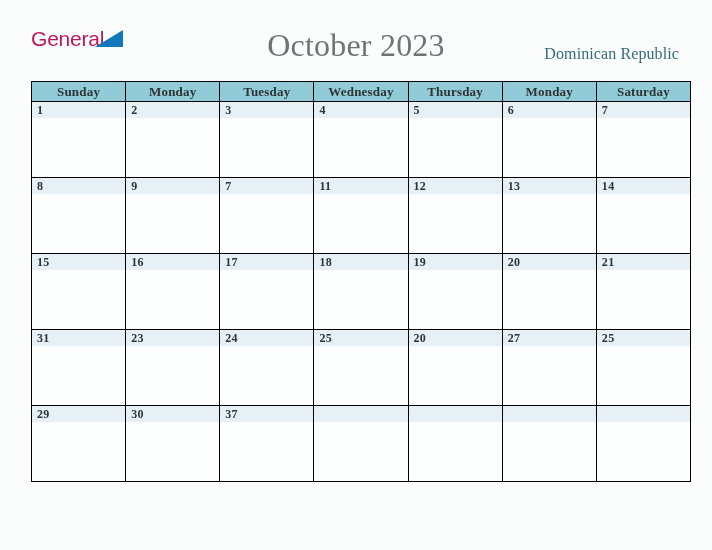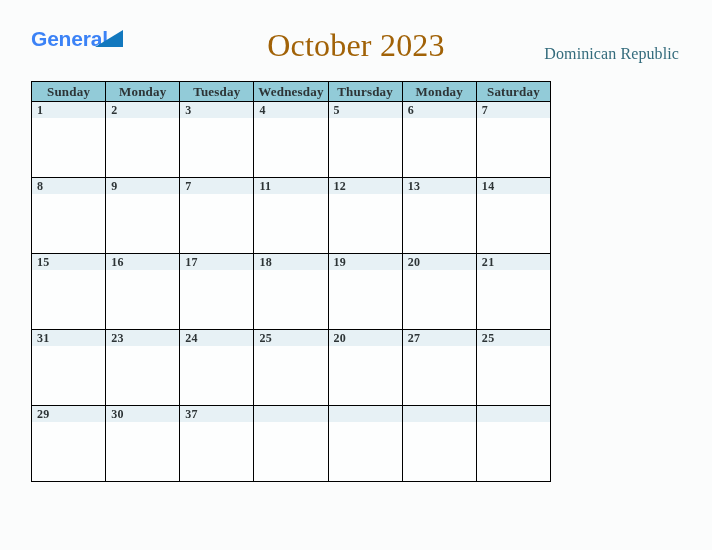--- a/index.html
+++ b/index.html
@@ -31,23 +31,23 @@
     top: 28px;
     width: 125px;
     height: 42px;
   }
   .logo-general {
     position: absolute;
     left: 0;
     top: 0;
     font-family: "Liberation Sans", sans-serif;
     font-size: 21px;
-    font-weight: 700;
+    font-weight: 400;
     letter-spacing: -0.2px;
-    color: #3b82f6;
+    color: #be185d;
     line-height: 22px;
   }
   .logo-blue {
     position: absolute;
     left: 28px;
     top: 19px;
     font-family: "Liberation Sans", sans-serif;
     font-size: 21px;
     font-weight: 400;
     letter-spacing: -0.2px;
@@ -68,21 +68,21 @@
   
   .month-title {
     position: absolute;
     left: 0;
     top: 27px;
     width: 712px;
     text-align: center;
     font-family: "Liberation Serif", serif;
     font-size: 32px;
     font-weight: 400;
-    color: #a16207;
+    color: #737373;
     letter-spacing: 0.2px;
   }
 
   
   .country-label {
     position: absolute;
     right: 33px;
     top: 45px;
     font-family: "Liberation Serif", serif;
     font-size: 16px;
@@ -90,21 +90,21 @@
     color: #336b7c;
     letter-spacing: 0.1px;
     text-align: center;
   }
 
   
   .calendar {
     position: absolute;
     left: 31px;
     top: 81px;
-    width: 520px;
+    width: 660px;
     border-collapse: collapse;
     table-layout: fixed;
   }
   .calendar th,
   .calendar td {
     border: 1px solid #000000;
     padding: 0;
     margin: 0;
   }
   .calendar th {

